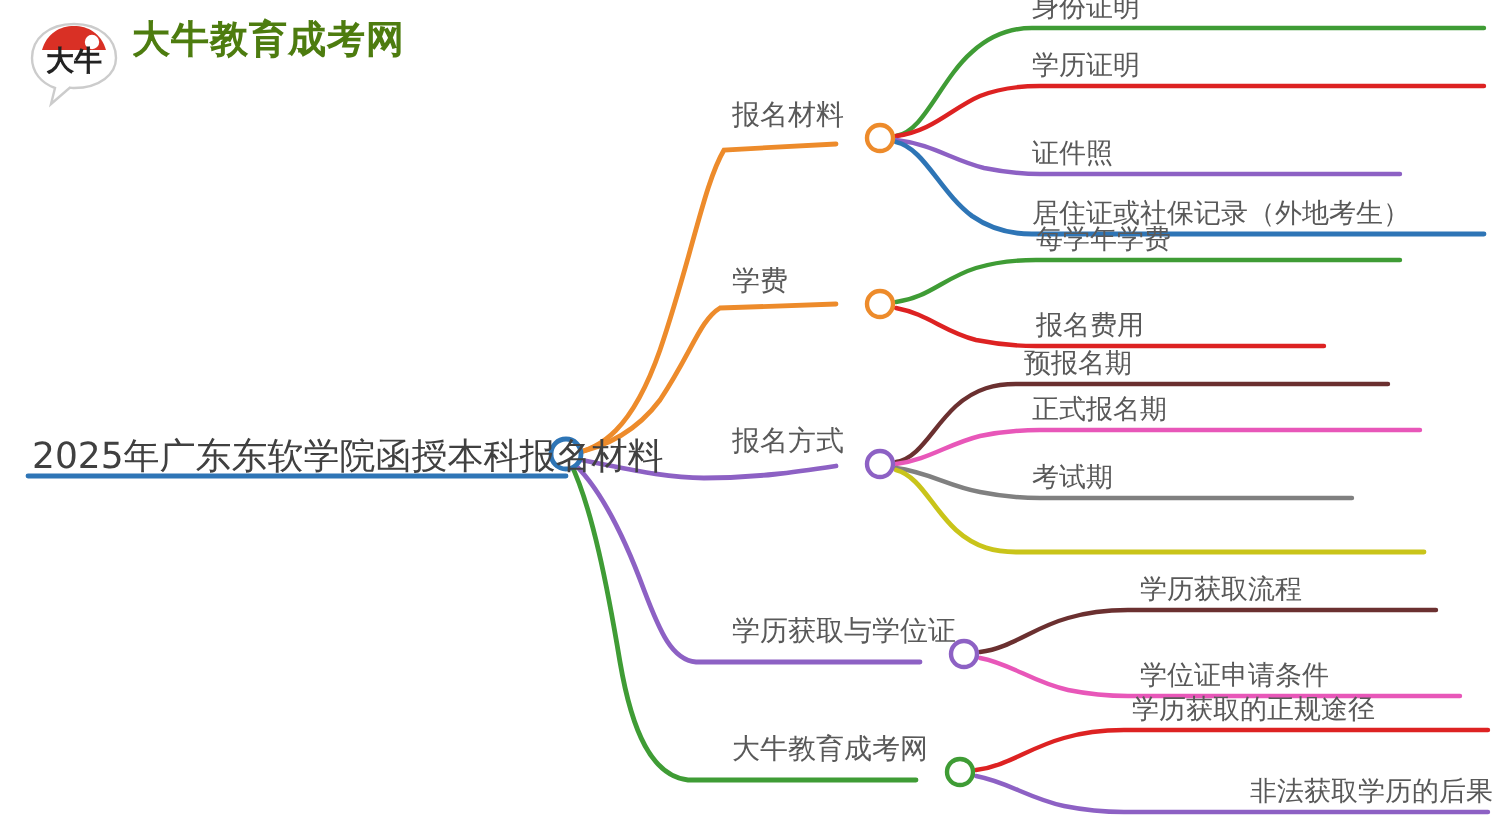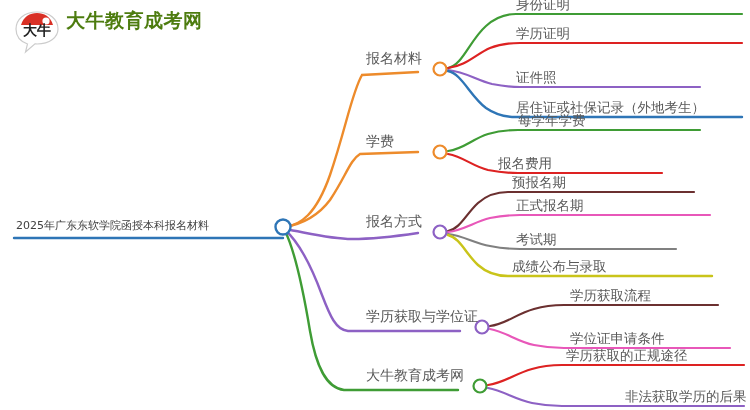--- a/index.html
+++ b/index.html
@@ -31,21 +31,21 @@
   #edges path{fill:none;stroke-linecap:round;}
 
   
   .lbl{
     position:absolute;
     color:#595959;
     white-space:nowrap;
     font-family:"DejaVu Sans","Liberation Sans",sans-serif;
     line-height:1;
   }
-  .root-lbl{font-size:11px;color:#404040;}
+  .root-lbl{font-size:18px;color:#404040;}
   .branch-lbl{font-size:14px;}
   .leaf-lbl{font-size:13.5px;}
 </style>
 </head>
 <body>
 
 <div id="stage">
 
   <div class="logo">
     <div class="logo-mark">
@@ -109,26 +109,25 @@
   <div class="lbl branch-lbl" style="left:366px;top:214px;">报名方式</div>
   <div class="lbl branch-lbl" style="left:366px;top:309px;">学历获取与学位证</div>
   <div class="lbl branch-lbl" style="left:366px;top:368px;">大牛教育成考网</div>
 
   <div class="lbl leaf-lbl" style="left:516px;top:-2px;">身份证明</div>
   <div class="lbl leaf-lbl" style="left:516px;top:27px;">学历证明</div>
   <div class="lbl leaf-lbl" style="left:516px;top:71px;">证件照</div>
   <div class="lbl leaf-lbl" style="left:516px;top:101px;">居住证或社保记录（外地考生）</div>
 
   <div class="lbl leaf-lbl" style="left:518px;top:114px;">每学年学费</div>
-  <div class="lbl leaf-lbl" style="left:498px;top:157px;">报名费用</div>
+  <div class="lbl leaf-lbl" style="left:518px;top:157px;">报名费用</div>
 
   <div class="lbl leaf-lbl" style="left:512px;top:176px;">预报名期</div>
   <div class="lbl leaf-lbl" style="left:516px;top:199px;">正式报名期</div>
   <div class="lbl leaf-lbl" style="left:516px;top:233px;">考试期</div>
-  <div class="lbl leaf-lbl" style="left:512px;top:260px;">成绩公布与录取</div>
 
   <div class="lbl leaf-lbl" style="left:570px;top:289px;">学历获取流程</div>
   <div class="lbl leaf-lbl" style="left:566px;top:349px;">学历获取的正规途径</div>
 
   <div class="lbl leaf-lbl" style="left:570px;top:332px;">学位证申请条件</div>
   <div class="lbl leaf-lbl" style="left:589px;top:390px;margin-left:36px;">非法获取学历的后果</div>
 
 </div>
 
 </body></html>

